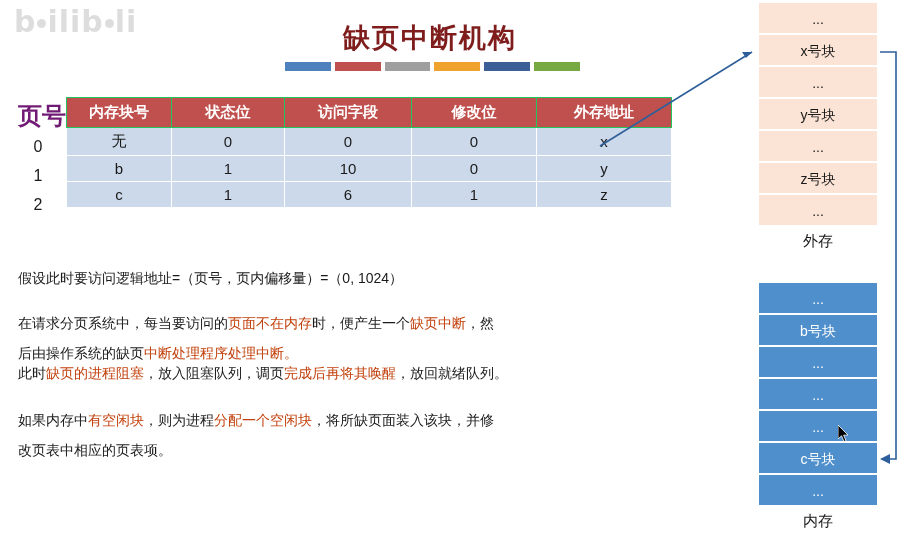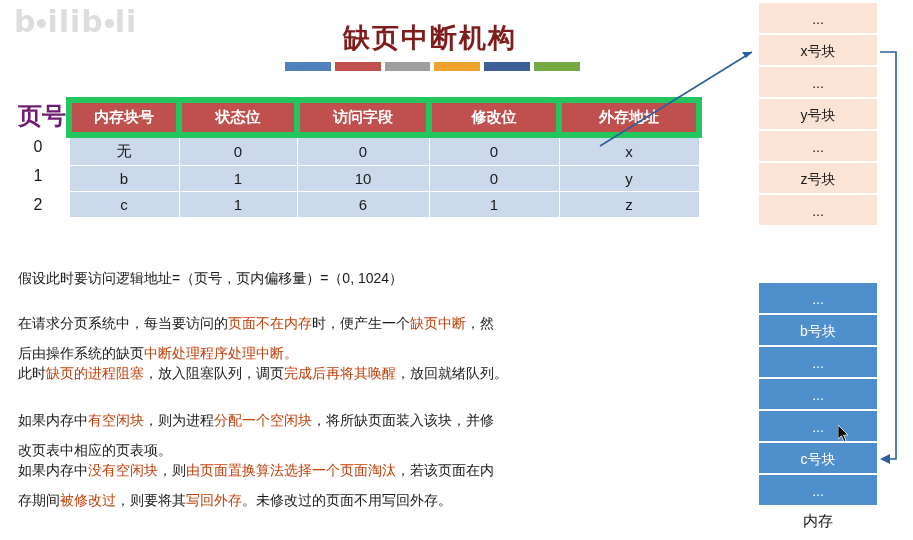--- a/index.html
+++ b/index.html
@@ -83,21 +83,21 @@
     position: absolute;
     left: 66px;
     top: 97px;
     border-collapse: collapse;
     font-size: 15px;
   }
   .ptable th {
     background: #c0504d;
     color: #ffffff;
     font-weight: bold;
-    border: 6px solid #22c55e;
+    border: 1px solid #22c55e;
     padding: 5px 8px;
     text-align: center;
     white-space: nowrap;
   }
   .ptable td {
     background: #ccd9ea;
     color: #1a1a1a;
     border: 1px solid #ffffff;
     padding: 4px 8px;
     text-align: center;
@@ -255,34 +255,31 @@
 
   <div class="body-text para-2">
     <span>此时</span><span class="red">缺页的进程阻塞</span><span>，放入阻塞队列，调页</span><span class="red">完成后再将其唤醒</span><span>，放回就绪队列。</span>
   </div>
 
   <div class="body-text para-3">
     <span>如果内存中</span><span class="red">有空闲块</span><span>，则为进程</span><span class="red">分配一个空闲块</span><span>，将所缺页面装入该块，并修</span><br>
     <span>改页表中相应的页表项。</span>
   </div>
 
-  <div class="body-text para-4">
-    <span>如果内存中</span><span class="red">没有空闲块</span><span>，则</span><span class="red">由页面置换算法选择一个页面淘汰</span><span>，若该页面在内</span><br>
-    <span>存期间</span><span class="red">被修改过</span><span>，则要将其</span><span class="red">写回外存</span><span>。未修改过的页面不用写回外存。</span>
-  </div>
 
   <div class="col-block ext-col">
     <div class="cell">...</div>
     <div class="cell">x号块</div>
     <div class="cell">...</div>
     <div class="cell">y号块</div>
     <div class="cell">...</div>
     <div class="cell">z号块</div>
     <div class="cell">...</div>
   </div>
+  <div class="col-caption ext-caption">外存</div>
 
   <div class="col-block int-col">
     <div class="cell">...</div>
     <div class="cell">b号块</div>
     <div class="cell">...</div>
     <div class="cell">...</div>
     <div class="cell">...</div>
     <div class="cell">c号块</div>
     <div class="cell">...</div>
   </div>

